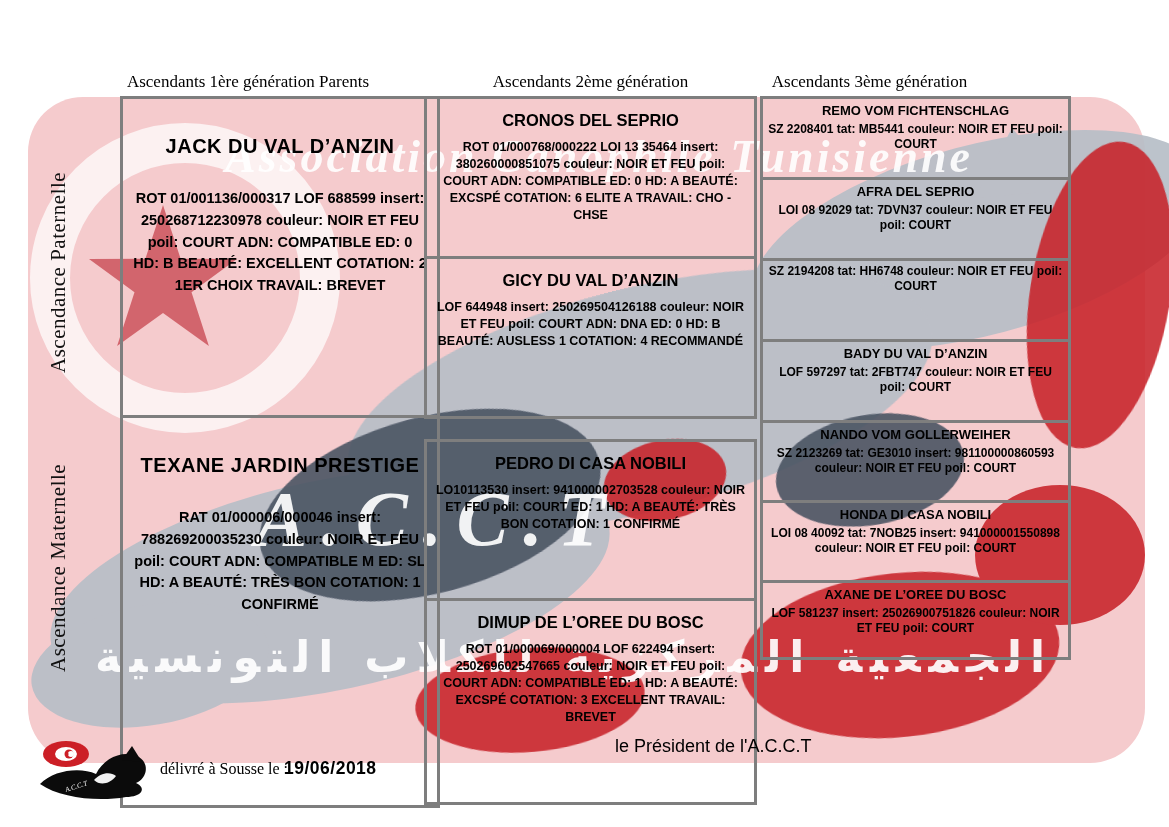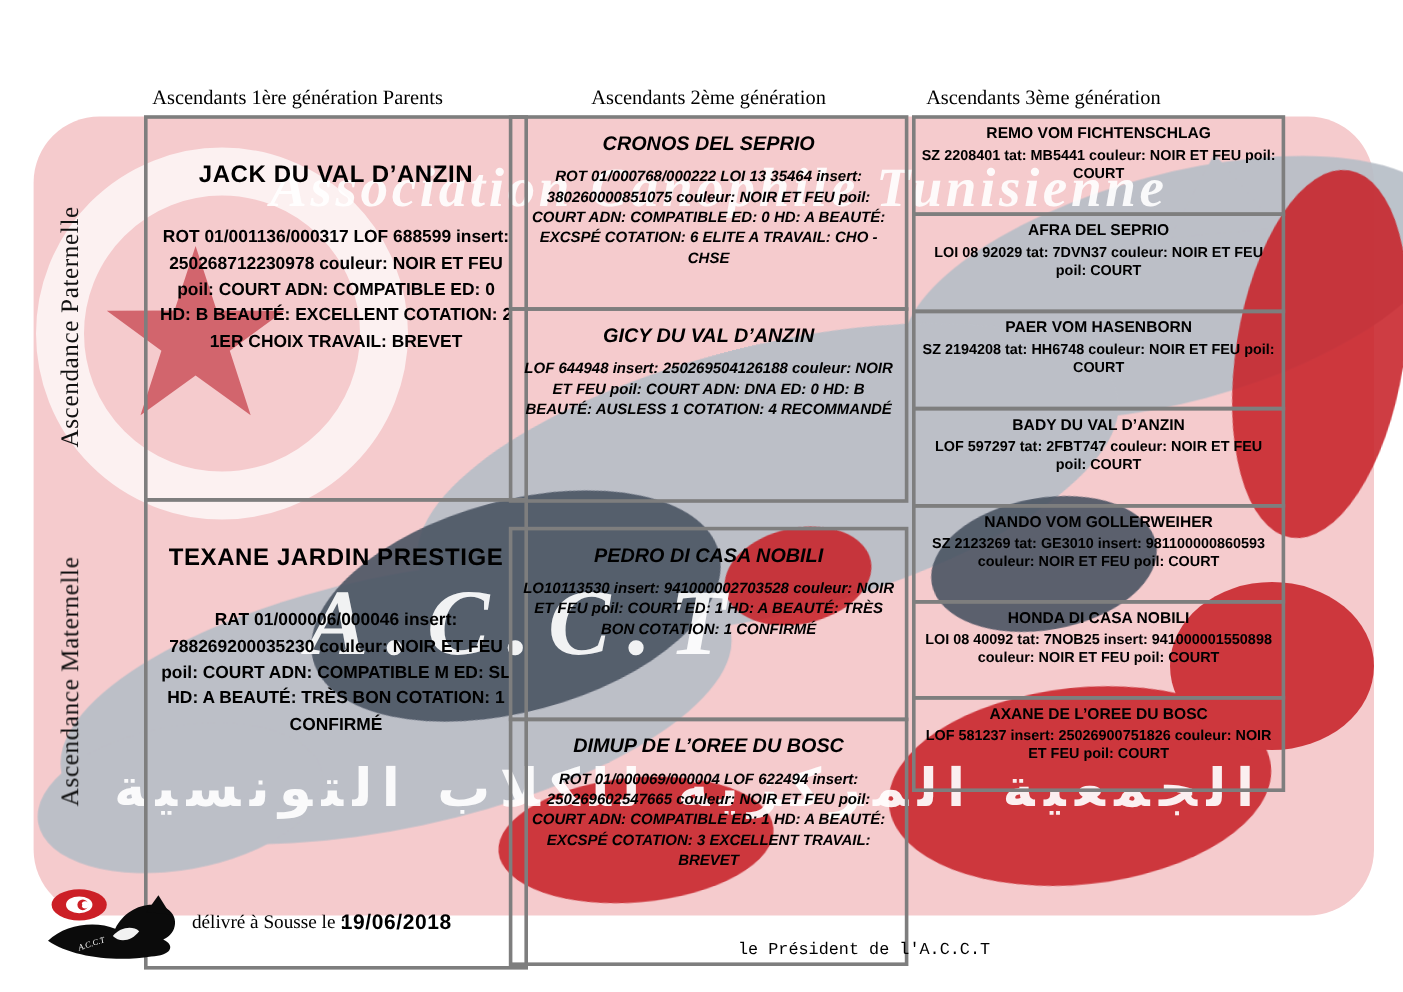--- a/index.html
+++ b/index.html
@@ -14,21 +14,21 @@
   .gh3{left:714px;width:311px;}
   
   .side-label{position:absolute;left:46px;writing-mode:vertical-rl;transform:rotate(180deg);
       font-family:"Liberation Serif",serif;font-size:21px;color:#111;height:260px;
       text-align:center;letter-spacing:.5px;}
   .side-pat{top:142px;}
   .side-mat{top:438px;}
   
   .pcol{position:absolute;top:96px;}
   .col1{left:100px;width:320px;padding-left:20px;}
-  .col2{left:424px;width:333px;font-style:italic;}
+  .col2{left:424px;width:333px;}
   .col3{left:760px;width:311px;}
   .cell{box-sizing:border-box;border:3px solid #7e7e7e;margin-top:-3px;
         background:transparent;overflow:hidden;}
   .cell:first-child{margin-top:0;}
   .dog-name{text-align:center;font-weight:700;line-height:1.15;}
   .dog-details{font-weight:700;text-align:center;}
   
   .col1 .cell{height:393px;}
   .col1 .cell.c-top{height:322px;}
   .col1 .dog-name{margin-top:36px;font-size:20px;letter-spacing:.5px;}
@@ -42,22 +42,22 @@
   .col3 .s5,.col3 .s6,.col3 .s7{height:83px;}
   .col3 .s8{height:80px;}
   .col3 .dog-name{margin-top:5px;font-size:13px;}
   .col3 .dog-details{margin:3px 5px 0 5px;font-size:12px;line-height:1.28;}
   
   .footer-logo{position:absolute;left:36px;top:740px;width:130px;height:70px;}
   .issued-label{position:absolute;left:160px;top:760px;font-family:"Liberation Serif",serif;
       font-size:16px;}
   .issued-date{position:absolute;left:284px;top:758px;font-weight:700;font-size:17.5px;
       letter-spacing:.5px;}
-  .president{position:absolute;left:615px;top:784px;font-family:Liberation Mono, monospace;
-      font-size:14px;}
+  .president{position:absolute;left:615px;top:736px;font-family:Liberation Sans, sans-serif;
+      font-size:18px;}
 </style>
 </head>
 <body>
 
 <div class="page">
 
   <svg class="bg" viewBox="0 0 1169 827" xmlns="http://www.w3.org/2000/svg" aria-hidden="true">
 
     <rect x="28" y="97" width="1117" height="666" rx="55" fill="#f5cbcd"></rect>
 
@@ -131,21 +131,20 @@
   <div class="pcol col3">
     <div class="cell s1">
       <div class="dog-name">REMO VOM FICHTENSCHLAG</div>
       <div class="dog-details">SZ 2208401 tat: MB5441 couleur: NOIR ET FEU poil: COURT</div>
     </div>
     <div class="cell s2">
       <div class="dog-name">AFRA DEL SEPRIO</div>
       <div class="dog-details">LOI 08 92029 tat: 7DVN37 couleur: NOIR ET FEU poil: COURT</div>
     </div>
     <div class="cell s3">
-      <div class="dog-name">PAER VOM HASENBORN</div>
       <div class="dog-details">SZ 2194208 tat: HH6748 couleur: NOIR ET FEU poil: COURT</div>
     </div>
     <div class="cell s4">
       <div class="dog-name">BADY DU VAL D’ANZIN</div>
       <div class="dog-details">LOF 597297 tat: 2FBT747 couleur: NOIR ET FEU poil: COURT</div>
     </div>
     <div class="cell s5">
       <div class="dog-name">NANDO VOM GOLLERWEIHER</div>
       <div class="dog-details">SZ 2123269 tat: GE3010 insert: 981100000860593 couleur: NOIR ET FEU poil: COURT</div>
     </div>

